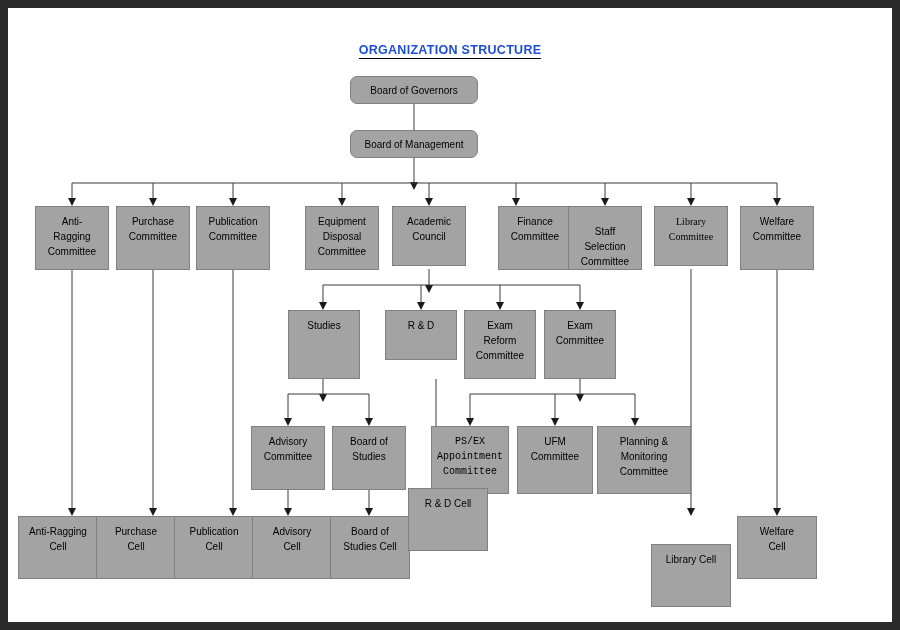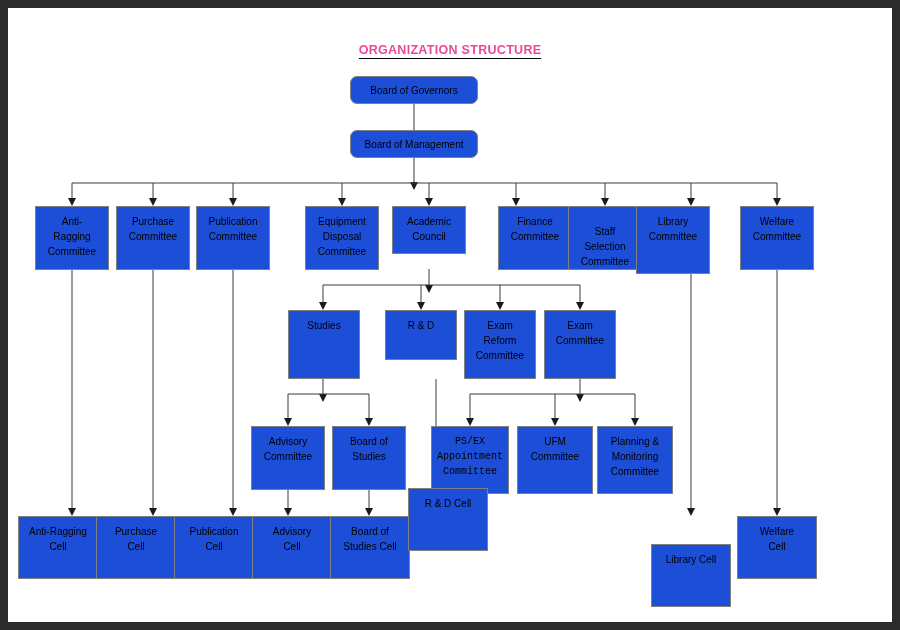--- a/index.html
+++ b/index.html
@@ -31,30 +31,30 @@
   }
   #title {
     position: absolute;
     left: 0;
     top: 35px;
     width: 884px;
     text-align: center;
     font-size: 12.5px;
     font-weight: bold;
     letter-spacing: 0.3px;
-    color: #ec4899;
+    color: #1d4ed8;
   }
   #title span {
     border-bottom: 1.5px solid #000000;
     padding-bottom: 1px;
   }
   .node {
     position: absolute;
     box-sizing: border-box;
-    background: #1d4ed8;
+    background: #a3a3a3;
     border: 1px solid #808080;
     display: flex;
     justify-content: center;
     color: #000000;
     font-size: 10px;
     line-height: 15px;
     text-align: center;
   }
   .node > span {
     display: block;
@@ -177,30 +177,30 @@
   </div>
   <div class="node topalign" style="left:108px; top:198px; width:74px; height:64px;">
     <span>Purchase<br>Committee</span>
   </div>
   <div class="node topalign" style="left:188px; top:198px; width:74px; height:64px;">
     <span>Publication<br>Committee</span>
   </div>
   <div class="node topalign" style="left:297px; top:198px; width:74px; height:64px;">
     <span>Equipment<br>Disposal<br>Committee</span>
   </div>
-  <div class="node topalign" style="left:384px; top:198px; width:74px; height:48px;">
+  <div class="node topalign" style="left:384px; top:198px; width:74px; height:60px;">
     <span>Academic<br>Council</span>
   </div>
   <div class="node topalign" style="left:490px; top:198px; width:74px; height:64px;">
     <span>Finance<br>Committee</span>
   </div>
   <div class="node topalign" style="left:560px; top:198px; width:74px; height:64px;align-items:flex-end;">
     <span>Staff<br>Selection<br>Committee</span>
   </div>
-  <div class="node topalign" style="left:628px; top:198px; width:74px; height:68px;">
+  <div class="node topalign" style="left:646px; top:198px; width:74px; height:60px;font-family:Liberation Serif, serif;">
     <span>Library<br>Committee</span>
   </div>
   <div class="node topalign" style="left:732px; top:198px; width:74px; height:64px;">
     <span>Welfare<br>Committee</span>
   </div>
 
   <div class="node topalign" style="left:280px; top:302px; width:72px; height:69px;">
     <span>Studies</span>
   </div>
   <div class="node topalign" style="left:377px; top:302px; width:72px; height:50px;">
@@ -218,21 +218,21 @@
   </div>
   <div class="node topalign" style="left:324px; top:418px; width:74px; height:64px;">
     <span>Board of<br>Studies</span>
   </div>
   <div class="node topalign" style="left:423px; top:418px; width:78px; height:68px;font-family:Liberation Mono, monospace;">
     <span>PS/EX<br>Appointment<br>Committee</span>
   </div>
   <div class="node topalign" style="left:509px; top:418px; width:76px; height:68px;">
     <span>UFM<br>Committee</span>
   </div>
-  <div class="node topalign" style="left:589px; top:418px; width:76px; height:68px;">
+  <div class="node topalign" style="left:589px; top:418px; width:94px; height:68px;">
     <span>Planning &amp;<br>Monitoring<br>Committee</span>
   </div>
 
   <div class="node topalign" style="left:10px; top:508px; width:80px; height:63px;">
     <span>Anti-Ragging<br>Cell</span>
   </div>
   <div class="node topalign" style="left:88px; top:508px; width:80px; height:63px;">
     <span>Purchase<br>Cell</span>
   </div>
   <div class="node topalign" style="left:166px; top:508px; width:80px; height:63px;">

